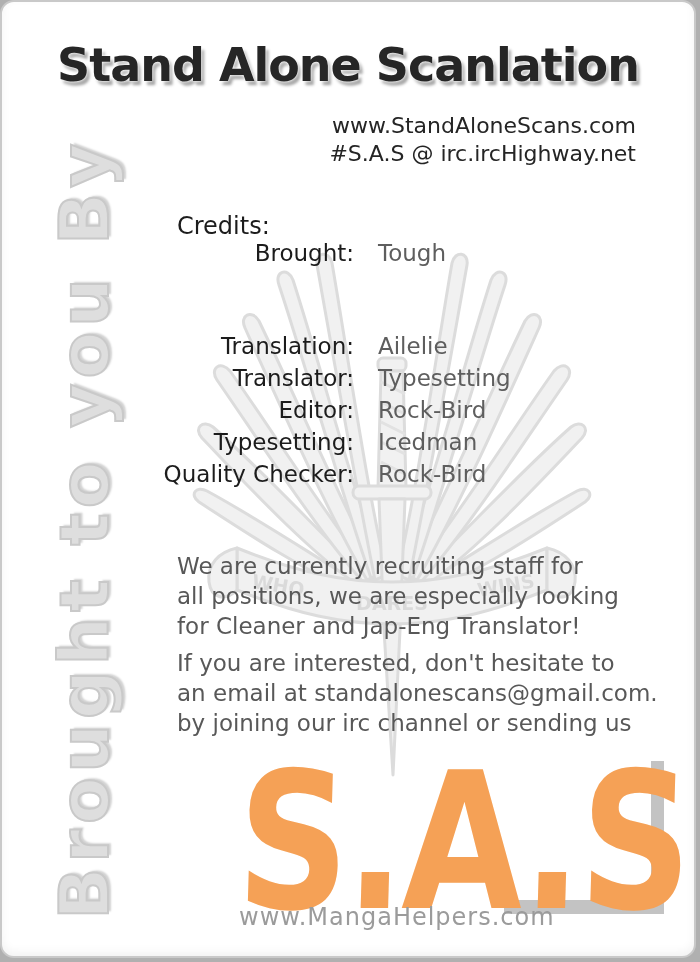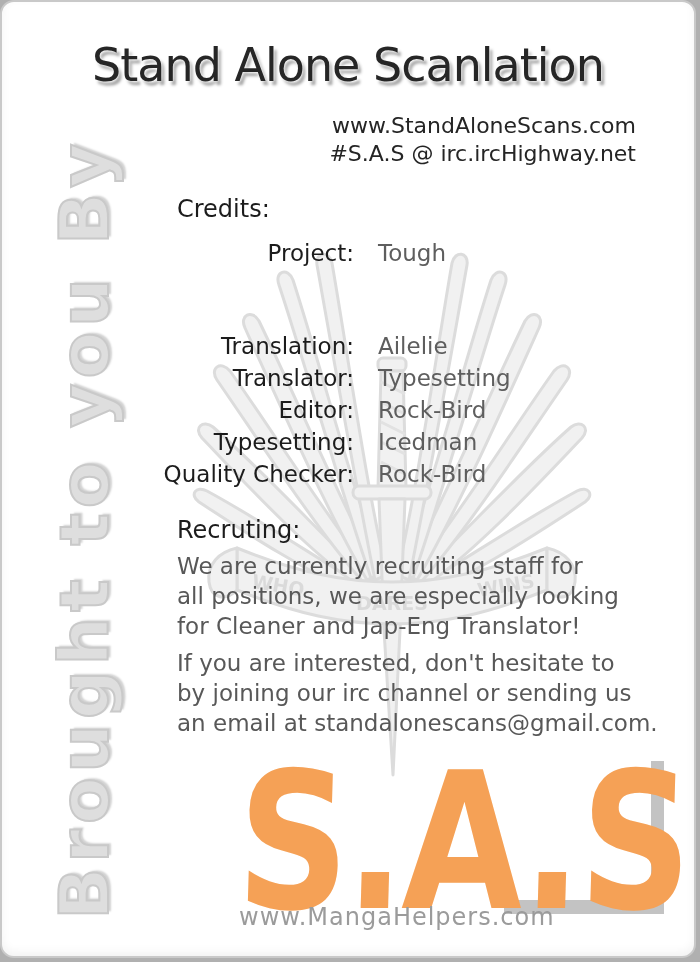--- a/index.html
+++ b/index.html
@@ -34,37 +34,37 @@
     font-size:68px; font-weight:bold; letter-spacing:5px;
     color:#dedede;
     -webkit-text-stroke:2px #c9c9c9;
     text-shadow:2px 3px 2px #d2d2d2;
   }
 
   
   .title {
     position:absolute; top:36px; left:0; width:100%;
     text-align:center;
-    font-size:46px; font-weight:normal; letter-spacing:-1px;
+    font-size:46px; font-weight:bold; letter-spacing:-1px;
     color:#262626;
     text-shadow:0 0 2px #fff, 0 0 5px #fff, 3px 4px 3px #9d9d9d;
   }
   .contact {
     position:absolute; top:110px; right:58px;
     text-align:right;
     font-size:22px; line-height:28px; color:#252525;
     font-weight:500;
   }
 
   
   .section-heading {
     position:absolute; left:175px;
     font-size:24px; color:#1c1c1c; font-weight:500;
   }
-  #credits-heading { top:193px; }
+  #credits-heading { top:210px; }
   #recruiting-heading { top:514px; }
 
   .credit-row { display:flex; height:32px; align-items:baseline; font-size:23px; }
   .credit-label { width:352px; text-align:right; color:#1c1c1c; white-space:nowrap; }
   .credit-value { margin-left:24px; color:#5e5e5e; white-space:nowrap; }
 
   #project-row { position:absolute; left:0; top:238px; width:100%; }
   #staff-rows { position:absolute; left:0; top:331px; width:100%; }
 
   
@@ -148,21 +148,21 @@
 
   <div class="title">Stand Alone Scanlation</div>
   <div class="contact">
     <div>www.StandAloneScans.com</div>
     <div>#S.A.S @ irc.ircHighway.net</div>
   </div>
 
   <div id="credits-heading" class="section-heading">Credits:</div>
 
   <div id="project-row" class="credit-row">
-    <div class="credit-label">Project:</div>
+    <div class="credit-label">Brought:</div>
     <div class="credit-value">Tough</div>
   </div>
 
   <div id="staff-rows">
     <div class="credit-row">
       <div class="credit-label">Translation:</div>
       <div class="credit-value">Ailelie</div>
     </div>
     <div class="credit-row">
       <div class="credit-label">Translator:</div>
@@ -175,32 +175,31 @@
     <div class="credit-row">
       <div class="credit-label">Typesetting:</div>
       <div class="credit-value">Icedman</div>
     </div>
     <div class="credit-row">
       <div class="credit-label">Quality Checker:</div>
       <div class="credit-value">Rock-Bird</div>
     </div>
   </div>
 
-  <div id="recruiting-heading" class="section-heading">Recruting:</div>
 
   <div id="paragraph-1" class="paragraph">
     <div>We are currently recruiting staff for</div>
     <div>all positions, we are especially looking</div>
     <div>for Cleaner and Jap-Eng Translator!</div>
   </div>
 
   <div id="paragraph-2" class="paragraph">
     <div>If you are interested, don't hesitate to</div>
+    <div>an email at standalonescans@gmail.com.</div>
     <div>by joining our irc channel or sending us</div>
-    <div>an email at standalonescans@gmail.com.</div>
   </div>
 
   <div class="bracket-v"></div>
   <div class="bracket-h"></div>
   <div class="sas-logo">S.A.S</div>
 
   <div class="footer-url">www.MangaHelpers.com</div>
 
 </div>
 

